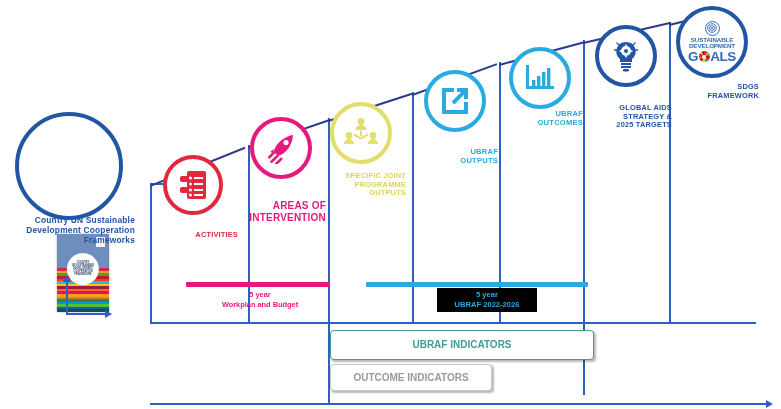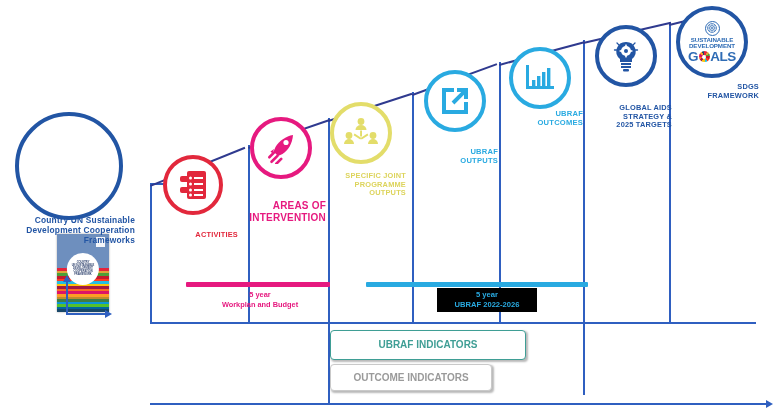--- a/index.html
+++ b/index.html
@@ -401,21 +401,21 @@
 FRAMEWORK</div>
 
   <div class="bar" style="left:186px; top:282px; width:144px; background:#e6197f;"></div>
   <div class="bar-caption" style="left:190px; top:290px; width:140px; font-size:7.4px; color:#e6197f;">5 year
 Workplan and Budget</div>
 
   <div class="bar" style="left:366px; top:282px; width:222px; background:#29aae1;"></div>
   <div class="bar-caption boxed" style="left:437px; top:288px; width:88px; font-size:7.6px; color:#29aae1;">5 year
 UBRAF 2022-2026</div>
 
-  <div class="ind-box ind-ubraf" style="left:330px; top:330px; width:196px; height:30px; font-size:10px;">UBRAF INDICATORS</div>
+  <div class="ind-box ind-ubraf" style="left:330px; top:330px; width:264px; height:30px; font-size:10px;">UBRAF INDICATORS</div>
 
   <div class="ind-box ind-grey" style="left:330px; top:364px; width:162px; height:27px; font-size:10px;">OUTCOME INDICATORS</div>
 
 
   <div class="bottom-arrow-line" style="left:150px; top:403px; width:618px;"></div>
   <div class="arrow-head-right" style="left:766px; top:399.5px;"></div>
 
 </div>
 
 </body></html>

